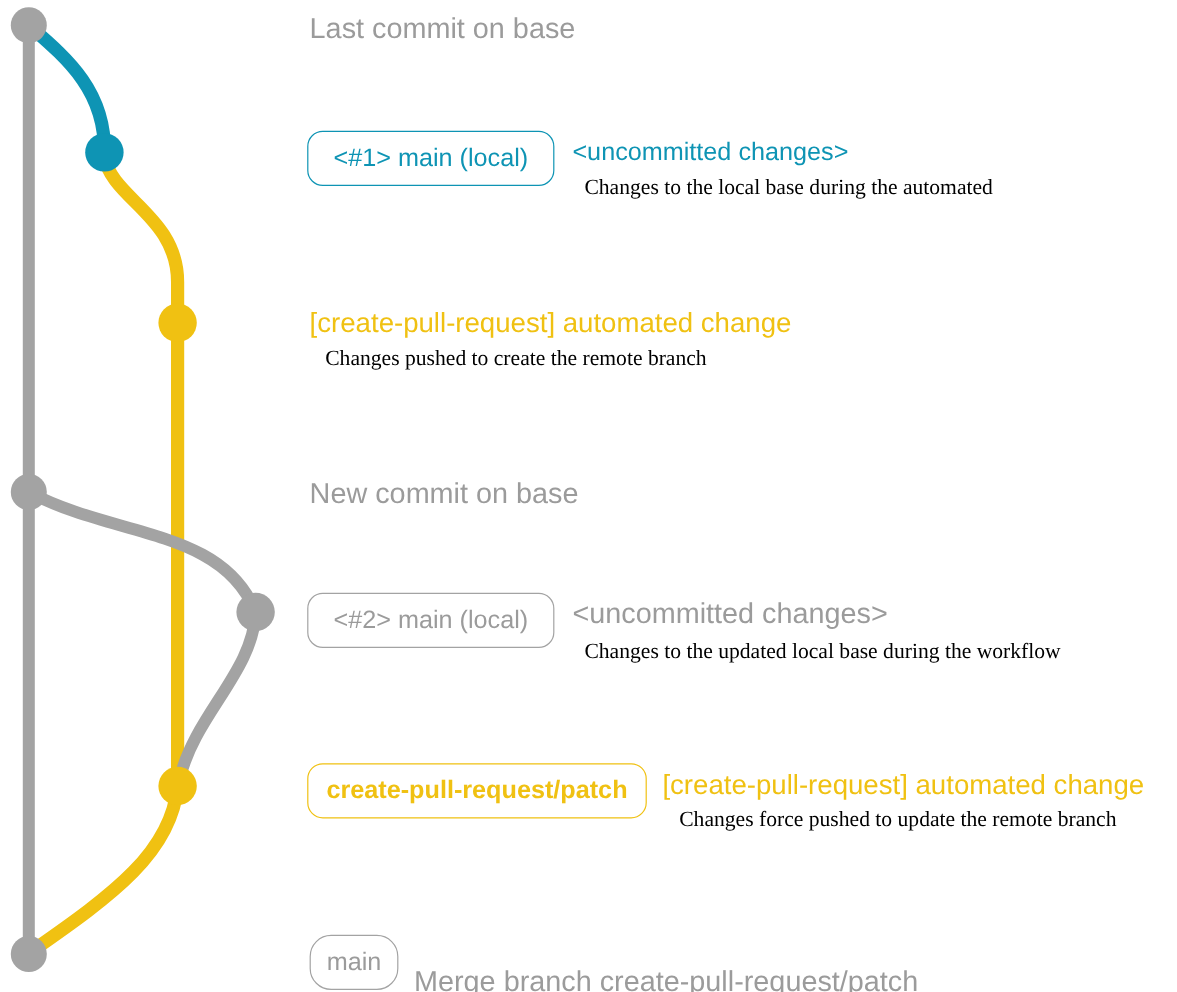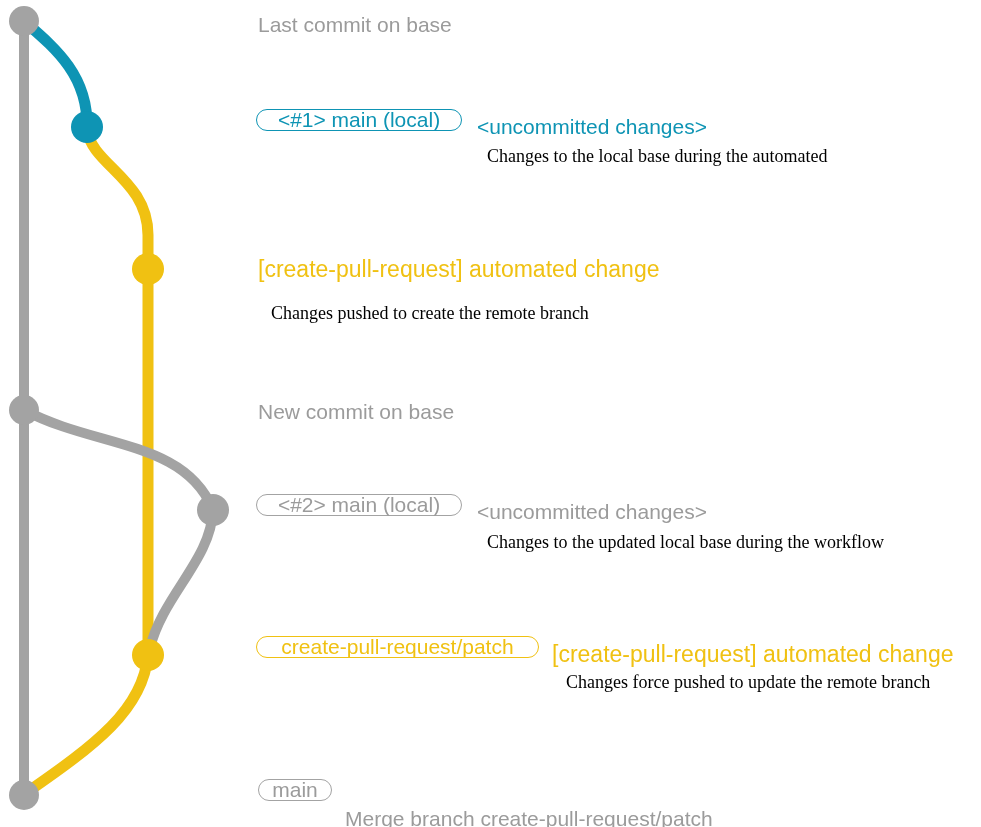--- a/index.html
+++ b/index.html
@@ -6,33 +6,33 @@
   #canvas{
     position:relative;
     width:981px;height:827px;
     background:var(--background,#fff);
     font-family:"Liberation Sans",sans-serif;
     overflow:hidden;
   }
   .abs{position:absolute;}
   .title-gray{
     color:var(--gray-text);
-    font-size:21px;line-height:25px;white-space:nowrap;
+    font-size:24px;line-height:25px;white-space:nowrap;
   }
   .title-blue{color:var(--blue);font-size:21px;line-height:25px;white-space:nowrap;}
   .title-yellow{color:var(--yellow);font-size:23px;line-height:25px;white-space:nowrap;}
   .desc{
     color:var(--black);
     font-family:"Liberation Serif","DejaVu Serif",serif;
     font-size:18px;line-height:22px;white-space:nowrap;
   }
   .badge{
     position:absolute;
     display:flex;align-items:center;justify-content:center;
-    height:22px;box-sizing:border-box;
+    height:46px;box-sizing:border-box;
     border:1.5px solid;border-radius:13px;
     font-size:21px;white-space:nowrap;
     background:transparent;
   }
   .badge-blue{border-color:var(--blue);color:var(--blue);}
   .badge-gray{border-color:var(--gray);color:var(--gray-text);}
   .badge-yellow{border-color:var(--yellow);color:var(--yellow);}
   svg{display:block;}
 </style>
 </head>
@@ -63,28 +63,28 @@
     <circle cx="24" cy="795" r="15" fill="#a3a3a3"></circle>
   </svg>
 
   <div class="abs title-gray" style="left:258px;top:12px;">Last commit on base</div>
 
   <div class="badge badge-blue" style="left:256px;top:109px;width:206px;">&lt;#1&gt; main (local)</div>
   <div class="abs title-blue" style="left:477px;top:114px;">&lt;uncommitted changes&gt;</div>
   <div class="abs desc" style="left:487px;top:145px;">Changes to the local base during the automated</div>
 
   <div class="abs title-yellow" style="left:258px;top:257px;">[create-pull-request] automated change</div>
-  <div class="abs desc" style="left:271px;top:302px;">Changes pushed to create the remote branch</div>
+  <div class="abs desc" style="left:271px;top:287px;">Changes pushed to create the remote branch</div>
 
   <div class="abs title-gray" style="left:258px;top:399px;">New commit on base</div>
 
   <div class="badge badge-gray" style="left:256px;top:494px;width:206px;">&lt;#2&gt; main (local)</div>
   <div class="abs title-gray" style="left:477px;top:499px;">&lt;uncommitted changes&gt;</div>
   <div class="abs desc" style="left:487px;top:531px;font-family:Liberation Serif, serif;">Changes to the updated local base during the workflow</div>
 
-  <div class="badge badge-yellow" style="left:256px;top:636px;width:283px;">create-pull-request/patch</div>
+  <div class="badge badge-yellow" style="left:256px;top:636px;width:283px;font-weight:bold;">create-pull-request/patch</div>
   <div class="abs title-yellow" style="left:552px;top:642px;">[create-pull-request] automated change</div>
   <div class="abs desc" style="left:566px;top:671px;">Changes force pushed to update the remote branch</div>
 
   <div class="badge badge-gray" style="left:258px;top:779px;width:74px;border-radius:18px;">main</div>
   <div class="abs title-gray" style="left:345px;top:786px;margin-top:20px;">Merge branch create-pull-request/patch</div>
 
 </div>
 
 </body></html>

